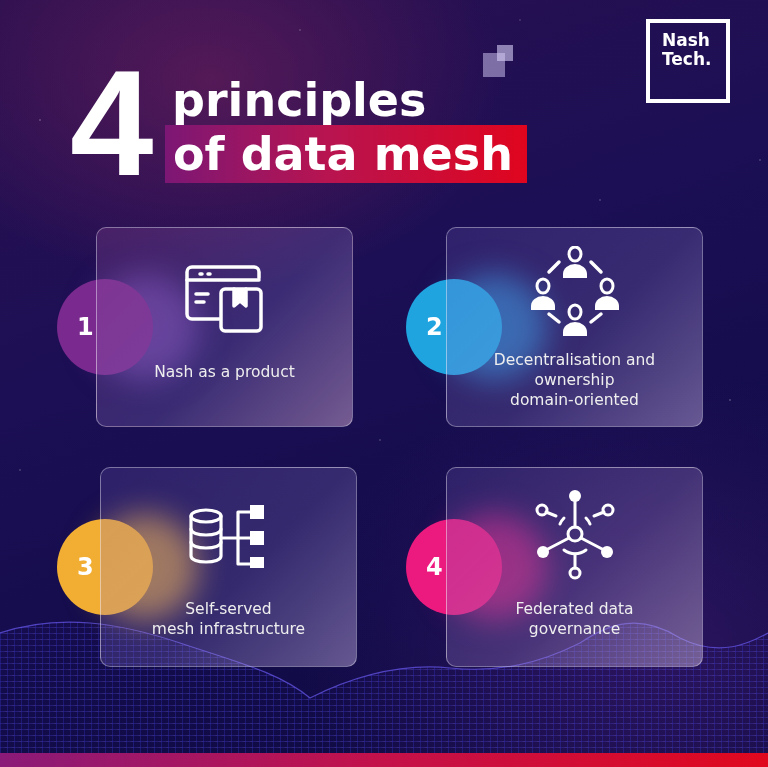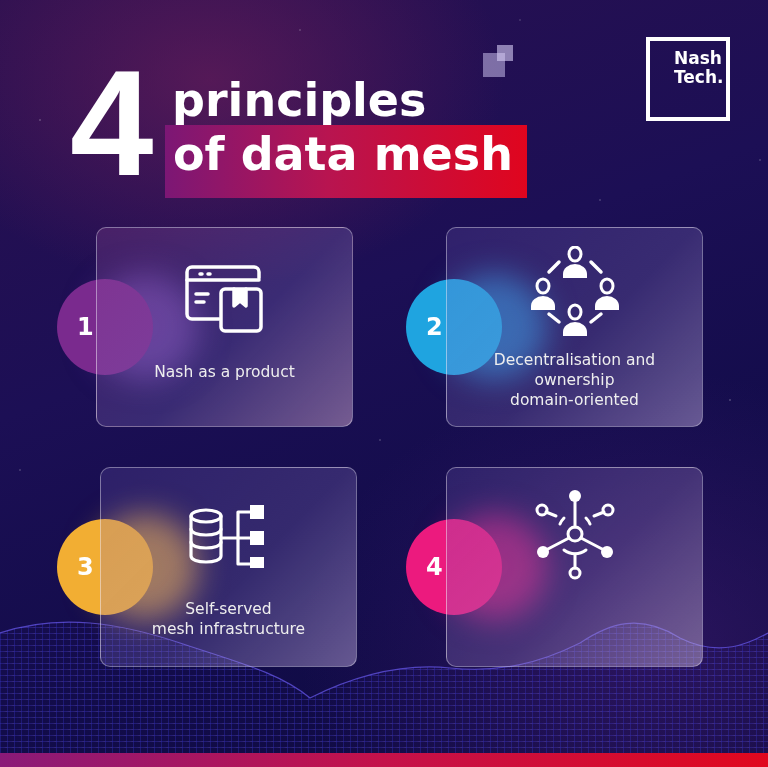--- a/index.html
+++ b/index.html
@@ -23,31 +23,31 @@
         radial-gradient(1px 1px at 520px 20px, rgba(255,255,255,0.4), transparent);
     }
     .wave { position: absolute; left: 0; bottom: 14px; width: 768px; height: 150px; }
     .bottom-bar { position: absolute; left: 0; bottom: 0; width: 768px; height: 14px;
       background: linear-gradient(90deg, #8a1a78 0%, #c4114a 50%, #e0081e 100%); }
 
     .title-num { position: absolute; left: 70px; top: 58px; font-family: "Liberation Sans", sans-serif;
       font-weight: 700; font-size: 150px; line-height: 130px; color: #fff; letter-spacing: -4px; }
     .title-line1 { position: absolute; left: 172px; top: 70px; font-family: "DejaVu Sans", sans-serif;
       font-weight: 700; font-size: 46px; line-height: 60px; color: #fff; }
-    .title-line2 { position: absolute; left: 165px; top: 125px; height: 73px; padding: 0 14px 0 8px;
+    .title-line2 { position: absolute; left: 165px; top: 125px; height: 58px; padding: 0 14px 0 8px;
       font-family: "DejaVu Sans", sans-serif; font-weight: 700; font-size: 46px; line-height: 58px; color: #fff;
       background: linear-gradient(90deg, #7c1775 0%, #b81450 45%, #e0051e 100%); }
 
     .deco-sq { position: absolute; background: rgba(200,190,235,0.55); }
     .sq-a { left: 483px; top: 53px; width: 22px; height: 24px; }
     .sq-b { left: 497px; top: 45px; width: 16px; height: 16px; background: rgba(215,205,245,0.6); }
 
-    .logo { position: absolute; left: 646px; top: 37px; width: 84px; height: 84px; border: 4px solid #fff;
+    .logo { position: absolute; left: 646px; top: 19px; width: 84px; height: 84px; border: 4px solid #fff;
       box-sizing: border-box; color: #fff; font-family: "DejaVu Sans", sans-serif; font-weight: 700;
-      font-size: 17px; line-height: 19px; padding: 8px 0 0 24px; }
+      font-size: 17px; line-height: 19px; padding: 8px 0 0 12px; }
     .logo span { display: block; }
 
     .card { position: absolute; width: 257px; height: 200px; border-radius: 10px;
       border: 1.5px solid rgba(255,255,255,0.35); box-sizing: border-box;
       background: linear-gradient(135deg, rgba(120,100,190,0.22) 0%, rgba(150,130,210,0.25) 55%, rgba(200,180,230,0.45) 100%);
       overflow: hidden; }
     .card-1 { left: 96px; top: 227px; background: linear-gradient(135deg, rgba(140,70,150,0.3) 0%, rgba(130,110,190,0.3) 55%, rgba(210,170,210,0.5) 100%); }
     .card-2 { left: 446px; top: 227px; }
     .card-3 { left: 100px; top: 467px; }
     .card-4 { left: 446px; top: 467px; background: linear-gradient(135deg, rgba(110,90,180,0.25) 0%, rgba(160,130,200,0.3) 55%, rgba(210,190,220,0.45) 100%); }
@@ -169,13 +169,17 @@
     <path d="M41 66 V80"></path>
       <circle cx="41" cy="85" r="5"></circle>
     <path d="M22 28 L12 24"></path>
       <circle cx="8" cy="22" r="5"></circle>
     <path d="M60 28 L70 24"></path>
       <circle cx="74" cy="22" r="5"></circle>
     <path d="M26 36 A18 18 0 0 1 30 30"></path>
     <path d="M56 36 A18 18 0 0 0 52 30"></path>
     <path d="M30 62 A18 18 0 0 0 52 62"></path>
   </svg>
+  <div class="card-label" style="top:131px">
+    <span>Federated data</span>
+    <span>governance</span>
+  </div>
 </div>
 
 </body></html>

